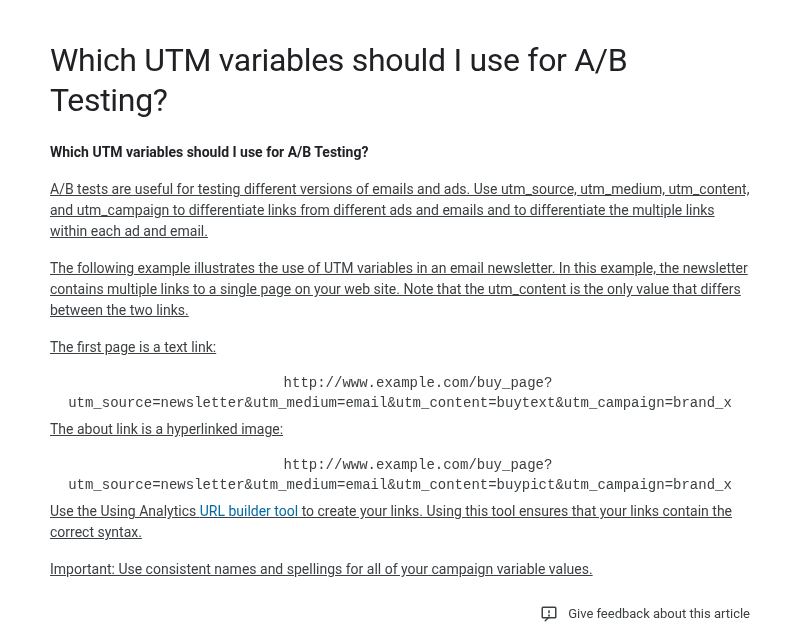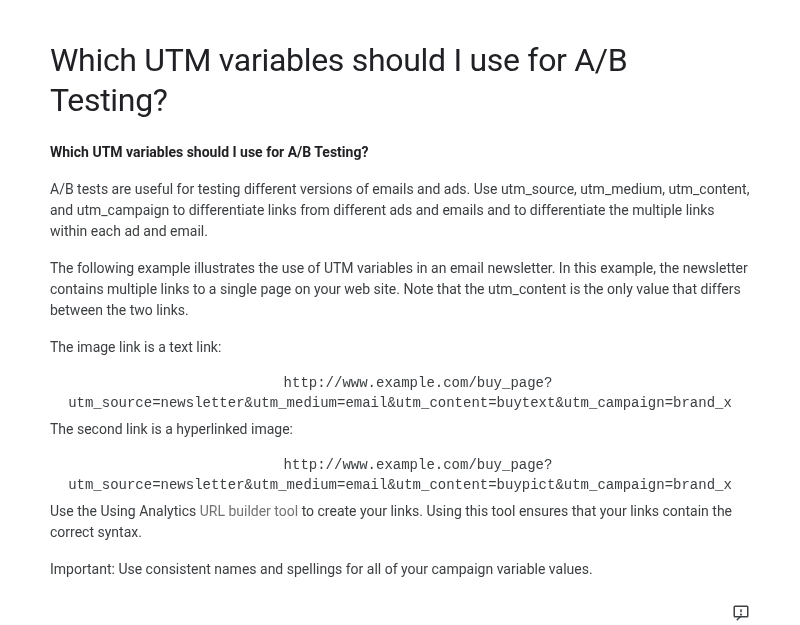--- a/index.html
+++ b/index.html
@@ -27,40 +27,41 @@
     .subheading {
       font-size: 14px;
       font-weight: 700;
       margin-bottom: 16px;
       color: #202124;
     }
     p {
       font-size: 14px;
       margin-bottom: 16px;
       color: #3c4043;
+      text-decoration: underline;
     }
     .code-block {
       font-family: "Courier New", Courier, monospace;
       font-size: 14px;
       white-space: pre-wrap;
       word-break: break-all;
       margin-bottom: 6px;
       color: #3c4043;
       line-height: 1.4;
       text-align: center;
     }
     .code-block .indent {
       display: inline-block;
       padding-left: 36px;
     }
     .after-code {
       margin-top: 2px;
     }
     a.link {
-      color: #737373;
+      color: #0369a1;
       text-decoration: none;
     }
     .feedback-row {
       display: flex;
       justify-content: flex-end;
       align-items: center;
       margin-top: 24px;
       gap: 10px;
       font-size: 13px;
       color: #3c4043;
@@ -75,38 +76,39 @@
 <body>
 
 <h1>Which UTM variables should I use for A/B Testing?</h1>
 
 <div class="subheading">Which UTM variables should I use for A/B Testing?</div>
 
 <p>A/B tests are useful for testing different versions of emails and ads. Use utm_source, utm_medium, utm_content, and utm_campaign to differentiate links from different ads and emails and to differentiate the multiple links within each ad and email.</p>
 
 <p>The following example illustrates the use of UTM variables in an email newsletter. In this example, the newsletter contains multiple links to a single page on your web site. Note that the utm_content is the only value that differs between the two links.</p>
 
-<p>The image link is a text link:</p>
+<p>The first page is a text link:</p>
 
 <div class="code-block"><span class="indent">http://www.example.com/buy_page?</span>
 <span>utm_source=newsletter&amp;utm_medium=email&amp;utm_content=buytext&amp;utm_campaign=brand_x</span></div>
 
-<p class="after-code">The second link is a hyperlinked image:</p>
+<p class="after-code">The about link is a hyperlinked image:</p>
 
 <div class="code-block"><span class="indent">http://www.example.com/buy_page?</span>
 <span>utm_source=newsletter&amp;utm_medium=email&amp;utm_content=buypict&amp;utm_campaign=brand_x</span></div>
 
 <p class="after-code">
   <span>Use the Using Analytics </span><a href="#" class="link">URL builder tool</a><span> to create your links. Using this tool ensures that your links contain the correct syntax.</span>
 </p>
 
 <p>Important: Use consistent names and spellings for all of your campaign variable values.</p>
 
 <div class="feedback-row">
   <span class="feedback-icon">
     <svg viewBox="0 0 24 24" width="18" height="18" fill="none" stroke="#3c4043" stroke-width="2">
       <rect x="3" y="3" width="18" height="14" rx="1"></rect>
       <path d="M7 21l4-4" stroke-linecap="round"></path>
       <line x1="12" y1="7" x2="12" y2="11"></line>
       <circle cx="12" cy="14" r="0.5" fill="#3c4043"></circle>
     </svg>
   </span>
+  <span>Give feedback about this article</span>
 </div>
 
 </body></html>

